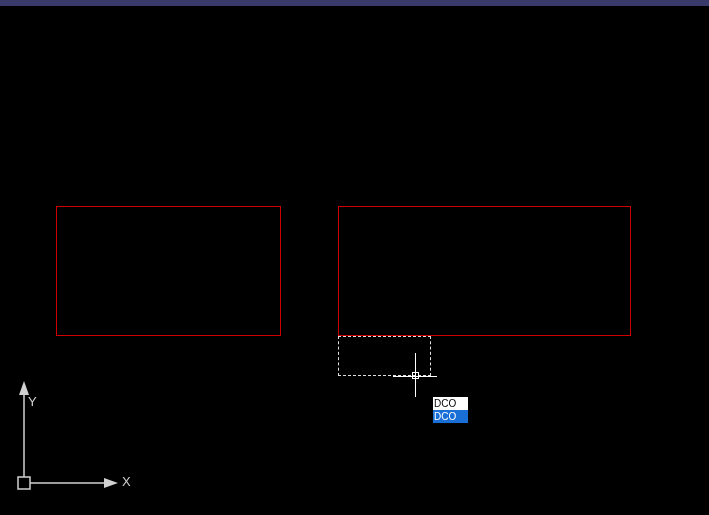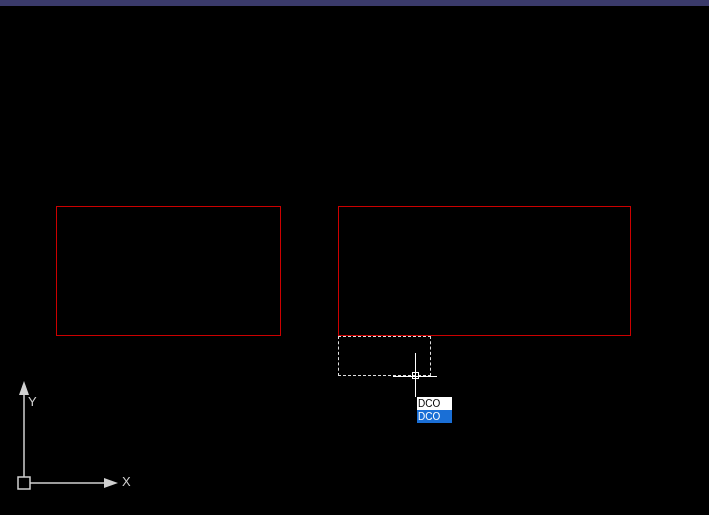--- a/index.html
+++ b/index.html
@@ -76,21 +76,21 @@
     left: 412px;
     top: 366px;
     width: 7px;
     height: 7px;
     border: 1px solid #ffffff;
     box-sizing: border-box;
     background: transparent;
   }
   .autocomplete {
     position: absolute;
-    left: 416px;
+    left: 432px;
     top: 390px;
     width: 37px;
     background: #ffffff;
     font-size: 10px;
     line-height: 13px;
     border: 1px solid #000000;
     box-sizing: border-box;
   }
   .ac-item {
     padding: 0 1px;

